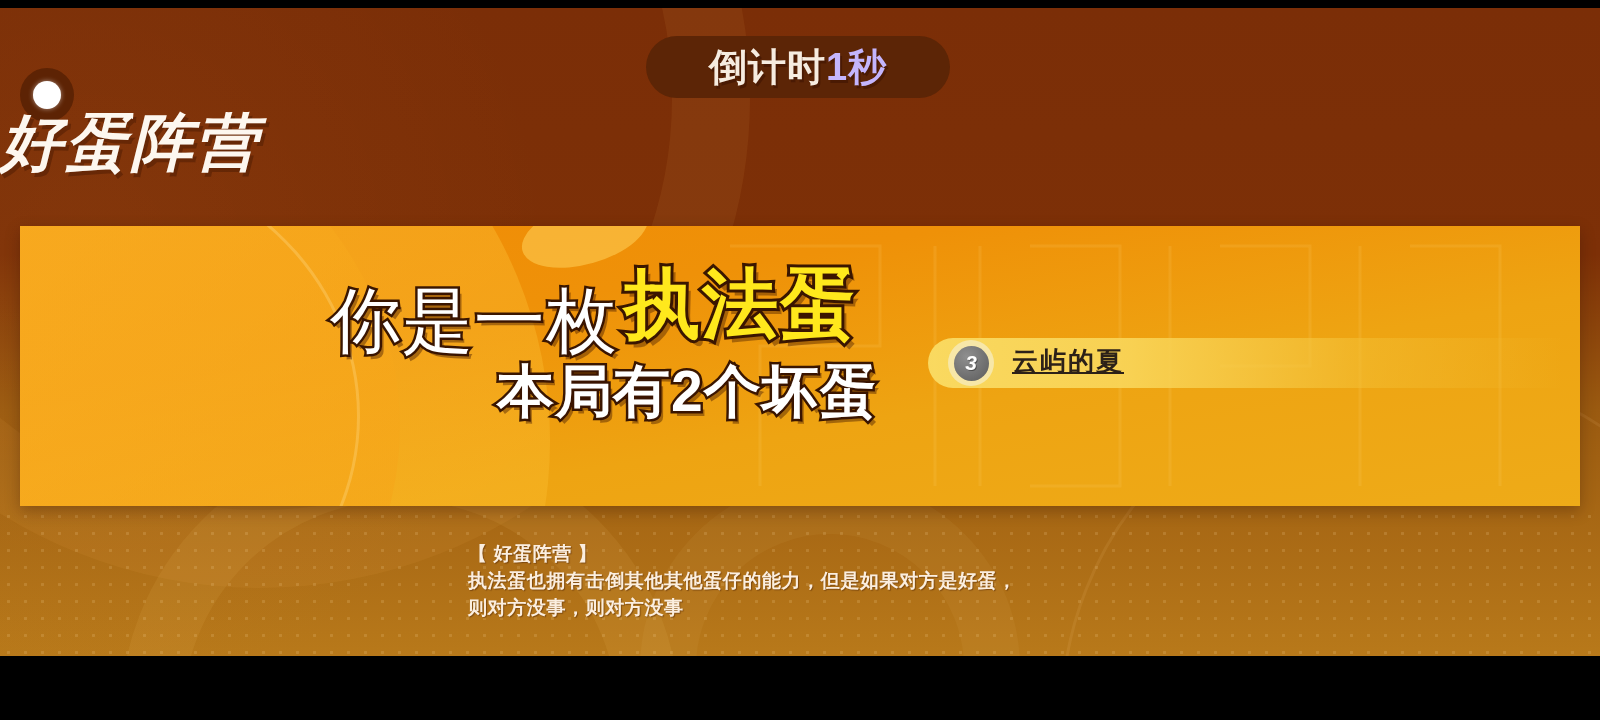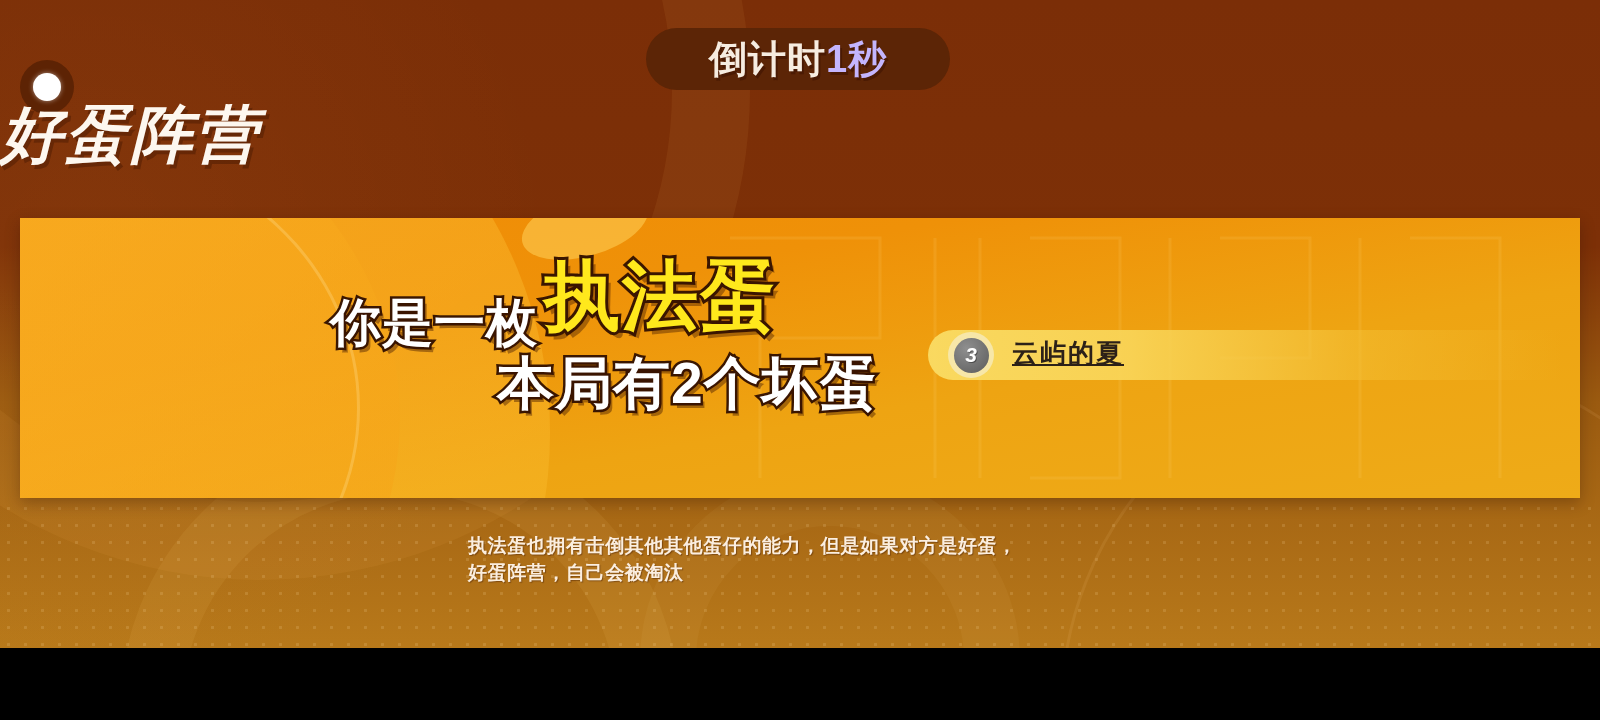--- a/index.html
+++ b/index.html
@@ -10,20 +10,21 @@
     overflow: hidden;
     background: #000;
   }
   #stage {
     position: relative;
     width: 1600px;
     height: 648px;
     overflow: hidden;
     font-family: "Liberation Sans", "DejaVu Sans", sans-serif;
     background: linear-gradient(180deg, #7b2e07 0%, #7d3007 38%, #9a5a10 62%, #b8791a 100%);
+    margin-top: 8px;
   }
 
   
   .bg-layer {
     position: absolute;
     inset: 0;
     overflow: hidden;
     pointer-events: none;
   }
   .bg-arc-1 {
@@ -183,22 +184,22 @@
 
   
   .role-line1 {
     position: absolute;
     left: 330px; top: 272px;
     display: flex;
     align-items: flex-end;
     gap: 6px;
   }
   .role-prefix {
-    font-size: 51px;
-    font-weight: 700;
+    font-size: 71px;
+    font-weight: 400;
     color: #ffffff;
     line-height: 1;
     letter-spacing: 1px;
     -webkit-text-stroke: 5px #3a1600;
     paint-order: stroke fill;
     text-shadow: 4px 5px 0 rgba(60,20,0,0.42);
   }
   .role-name {
     position: relative;
     top: -14px;
@@ -342,17 +343,18 @@
   </div>
   <div class="role-line2">本局有2个坏蛋</div>
 
   <div class="player-banner"></div>
   <div class="player-badge">
     <div class="player-badge-inner">3</div>
   </div>
   <div class="player-name">云屿的夏</div>
 
   <div class="description">
+    <div class="desc-line">【 好蛋阵营 】</div>
     <div class="desc-line">执法蛋也拥有击倒其他其他蛋仔的能力，但是如果对方是好蛋，</div>
-    <div class="desc-line">好蛋阵营，自己会被淘汰</div>
+    <div class="desc-line">则对方没事，则对方没事</div>
   </div>
 
 </div>
 
 </body></html>

